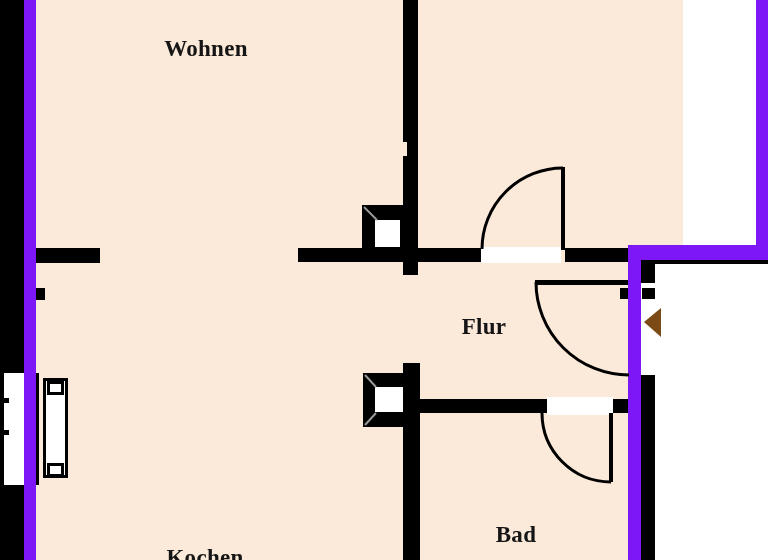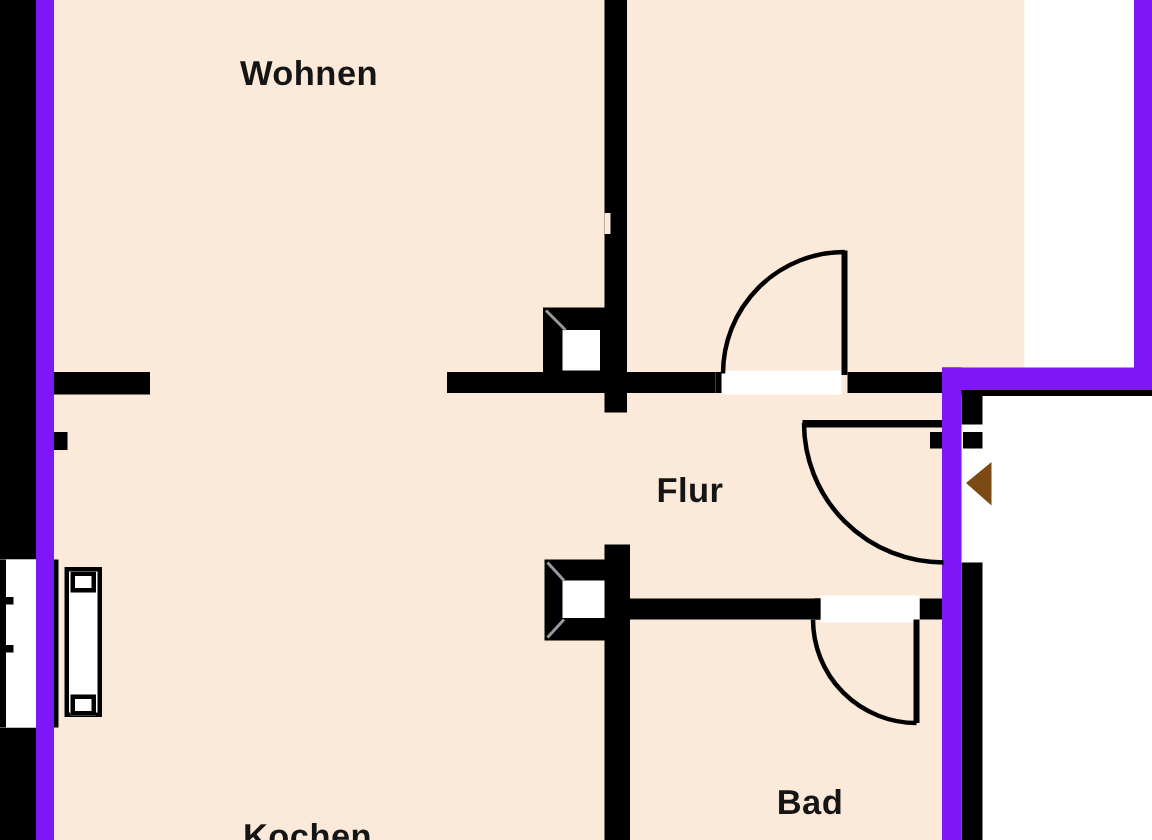--- a/index.html
+++ b/index.html
@@ -6,21 +6,21 @@
     --c-background:#FBE9D9;
     --c-wall:#000000;
     --c-boundary:#7D17F5;
     --c-outside:#FFFFFF;
     --c-arrow:#7B4A15;
     --c-label:#151515;
     --c-joint:#999999;
   }
   html,body{margin:0;padding:0;}
   body{width:768px;height:560px;overflow:hidden;font-family:"Liberation Sans",sans-serif;}
-  .plan{position:relative;width:683px;height:560px;background:var(--c-background);}
+  .plan{position:relative;width:683px;height:560px;background:var(--c-background);font-family:Liberation Serif, serif;}
   .abs{position:absolute;}
   .wall{background:var(--c-wall);}
   .white{background:var(--c-outside);}
   .boundary{background:var(--c-boundary);}
   .bgpatch{background:var(--c-background);}
   .post{background:var(--c-wall);}
   .post-core{background:var(--c-outside);}
   .radiator,.radiator-valve{background:var(--c-outside);border:3px solid var(--c-wall);box-sizing:border-box;}
   .room-label{
     position:absolute;transform:translate(-50%,-50%);
@@ -90,17 +90,17 @@
     <path class="arc" d="M 482 249 A 81 81 0 0 1 563 168"></path>
     <path class="arc" d="M 536 282 A 93 93 0 0 0 629 375"></path>
     <path class="arc" d="M 542 413 A 69 69 0 0 0 611 482"></path>
     <line class="joint" x1="364" y1="207" x2="377" y2="220"></line>
     <line class="joint" x1="365" y1="375" x2="376" y2="387"></line>
     <line class="joint" x1="365" y1="425" x2="376" y2="413"></line>
     <polygon class="arrow" points="644,322 661,308 661,337"></polygon>
   </svg>
 
   <span class="room-label" style="left:206px;top:49px;">Wohnen</span>
-  <span class="room-label" style="left:460px;top:327px;">Flur</span>
+  <span class="room-label" style="left:484px;top:327px;">Flur</span>
   <span class="room-label" style="left:205px;top:558px;">Kochen</span>
-  <span class="room-label" style="left:540px;top:535px;">Bad</span>
+  <span class="room-label" style="left:516px;top:535px;">Bad</span>
 
 </div>
 
 </body></html>

